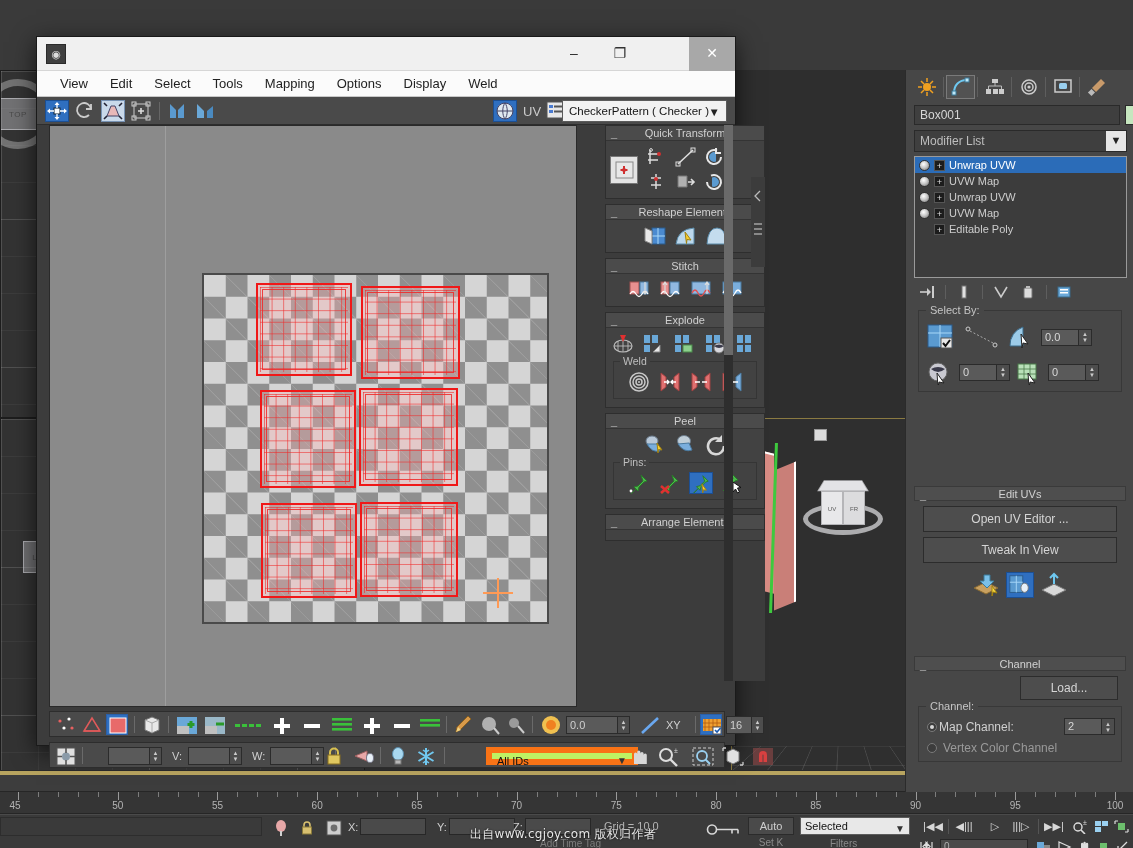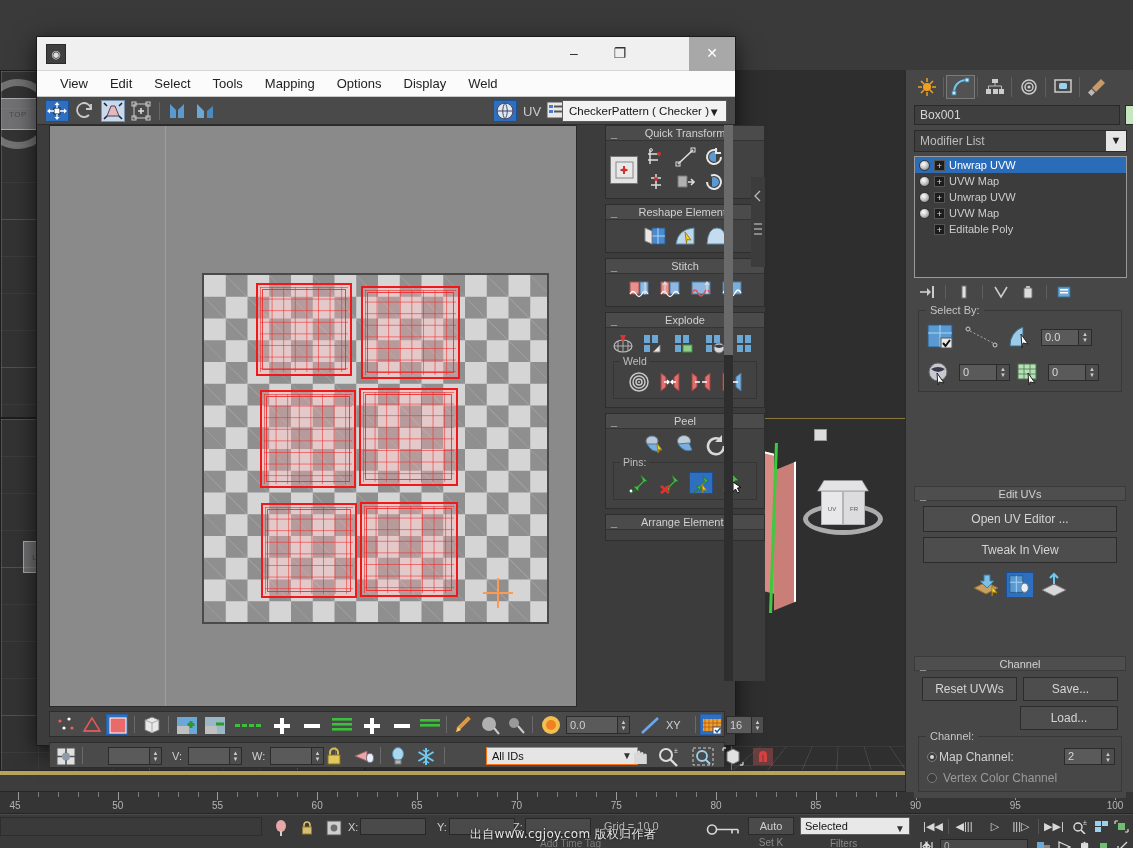--- a/index.html
+++ b/index.html
@@ -445,21 +445,21 @@
     font-size:11px; padding-left:3px; line-height:16px;
   }
   .bspin .ba {
     width:12px; background:#4d4d4d; border:1px solid #2b2b2b; border-left:none;
     display:flex; flex-direction:column; align-items:center; justify-content:center;
     font-size:6px; color:#ccc; line-height:6px;
   }
   .blbl { position:absolute; top:7px; font-size:11px; color:#d0d0d0; }
   .allids {
     position:absolute; left:436px; top:4px; width:152px; height:18px;
-    background:#e5e5e5; border:1px solid #f97316; color:#111;
+    background:#bef264; border:6px solid #f97316; color:#111;
     font-size:11px; line-height:16px; padding-left:5px;
   }
   .allids .arw { position:absolute; right:5px; top:0; color:#333; font-size:10px; }
 
   .scrollbar-v {
     position:absolute; right:2px; top:88px; width:9px; height:556px;
     background:#2e2e2e;
   }
   .scroll-thumb {
     position:absolute; left:0; top:0; width:9px; height:230px; background:#6a6a6a;
@@ -869,24 +869,20 @@
         <path d="M14 2v10M10 6l4-4 4 4" stroke="#6ec8f0" stroke-width="2" fill="none"></path>
       </svg>
     </div>
   </div>
 
   <div class="roll" style="top:586px;">
     <div class="roll-head">
       <span class="minus">_</span>
       <span>Channel</span>
     </div>
-    <div style="display:flex;gap:6px;padding:6px 8px 0;">
-      <div style="flex:1;background:#4d4d4d;border:1px solid #2c2c2c;text-align:center;line-height:22px;height:24px;font-size:12px;color:#d5d5d5;">Reset UVWs</div>
-      <div style="flex:1;background:#4d4d4d;border:1px solid #2c2c2c;text-align:center;line-height:22px;height:24px;font-size:12px;color:#d5d5d5;">Save...</div>
-    </div>
     <div style="display:flex;justify-content:flex-end;padding:5px 8px 0;">
       <div style="width:98px;background:#4d4d4d;border:1px solid #2c2c2c;text-align:center;line-height:22px;height:24px;font-size:12px;color:#d5d5d5;">Load...</div>
     </div>
     <div class="group-box">
       <div class="group-title">Channel:</div>
       <div style="display:flex;align-items:center;gap:2px;padding:3px 0 6px 2px;">
         <span class="radio-dot on"></span>
         <span style="font-size:12px;color:#d0d0d0;">Map Channel:</span>
         <span class="spin" style="margin-left:auto;">
           <span class="sv">2</span>

